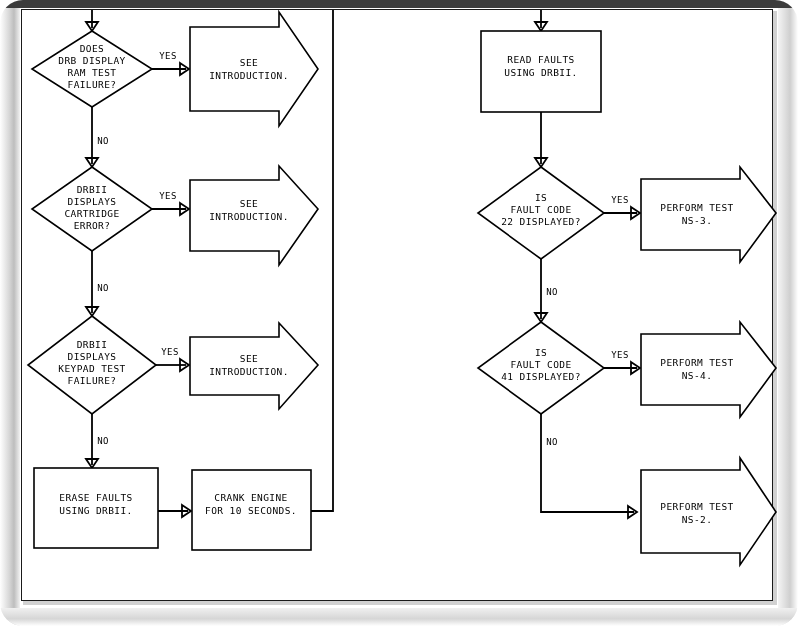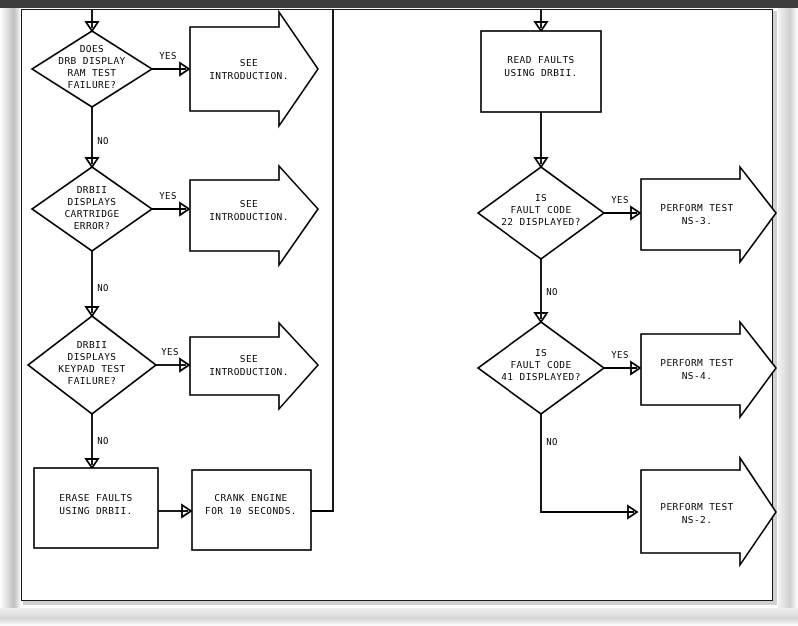--- a/index.html
+++ b/index.html
@@ -7,20 +7,21 @@
     padding: 0;
     background: #ffffff;
   }
   #page {
     position: relative;
     width: 798px;
     height: 626px;
     background: #ffffff;
     overflow: hidden;
     font-family: "DejaVu Sans Mono", monospace;
+    border-radius: 23px;
   }
   
   #page-frame {
     position: absolute;
     left: 0; top: 0;
     width: 798px; height: 626px;
     box-sizing: border-box;
     background: #ffffff;
   }
   #frame-top {

